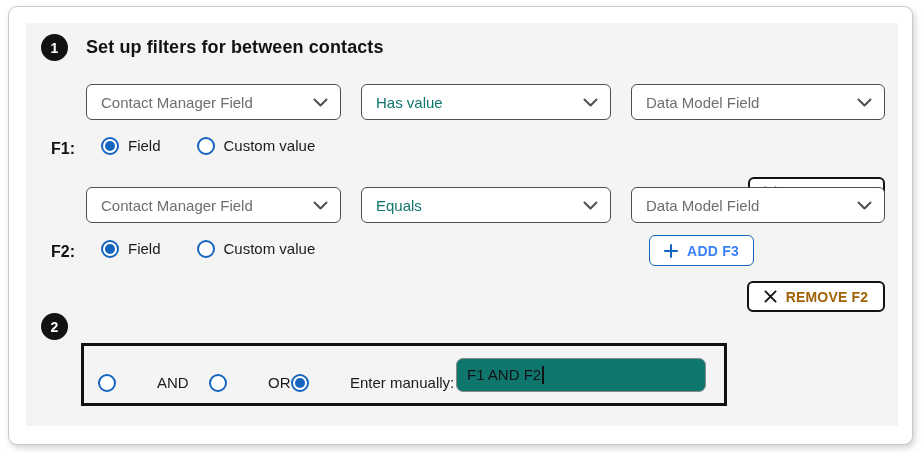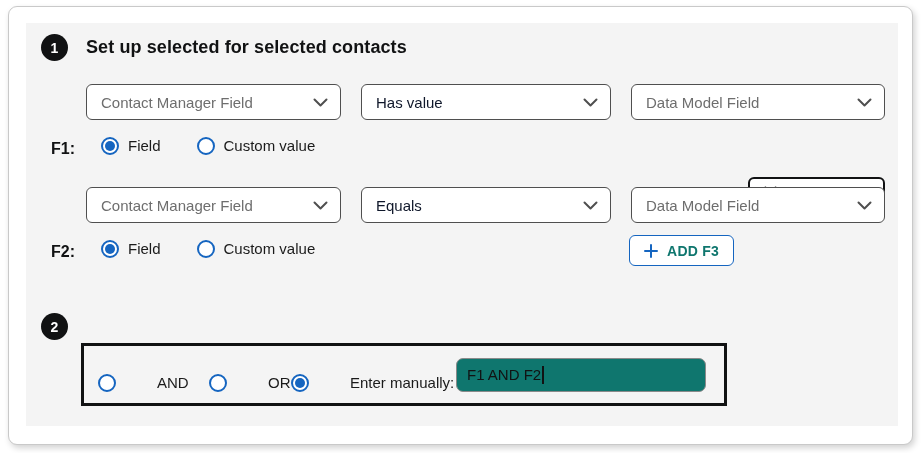--- a/index.html
+++ b/index.html
@@ -29,41 +29,41 @@
     position:absolute; left:25px; width:32px; height:33px; line-height:33px;
     font-size:16px; font-weight:bold; color:#111213;margin-top:48px;
   }
 
   .dropdown {
     position:absolute; height:36px; background:#ffffff;
     border:1.5px solid #4f4f4f; border-radius:6px;
     display:flex; align-items:center; justify-content:space-between;
     padding:0 12px 0 14px; cursor:pointer;gap:25px;
   }
-  .dd-value { font-size:15px; color:#0f172a; white-space:nowrap; overflow:hidden; }
+  .dd-value { font-size:15px; color:#0f766e; white-space:nowrap; overflow:hidden; }
   .dd-value.placeholder { color:#6e6e6e; }
   .chevron { display:flex; align-items:center; }
 
   .radio-row { position:absolute; display:flex; align-items:center; height:19px; }
   .radio-pair { display:flex; align-items:center; cursor:pointer;margin-top:8px; }
   .radio {
     width:18px; height:18px; border-radius:50%; border:2px solid #1565C0;
     background:#ffffff; flex:0 0 auto;
   }
   .radio.selected { display:flex; align-items:center; justify-content:center; }
   .radio.selected::after { content:''; width:10px; height:10px; border-radius:50%; background:#1565C0; }
   .radio-label { font-size:15px; color:#1a1a1a; margin-left:9px; white-space:nowrap; }
 
   .btn {
     position:absolute; background:#ffffff; border-radius:6px;
     display:flex; align-items:center; justify-content:center; gap:9px;
     font-size:14px; font-weight:bold; letter-spacing:0.2px; cursor:pointer;
   }
   .btn-dark  { border:2px solid #111213; color:#a16207;margin-top:46px; }
-  .btn-blue  { border:1.5px solid #1565C0; color:#0f766e; }
+  .btn-blue  { border:1.5px solid #1565C0; color:#3b82f6;margin-left:20px; }
 
   .logic-box {
     position:absolute; left:55px; top:320px; width:646px; height:63px;
     border:3px solid #111213; background:#f4f4f4;
   }
   .logic-box .radio-pair { position:absolute; top:50%; transform:translateY(-50%);gap:32px; }
 
   .manual-input {
     position:absolute; left:372px; top:50%; transform:translateY(-50%);
     width:250px; height:34px; background:#0f766e;
@@ -72,21 +72,21 @@
   }
   .caret { display:inline-block; width:1.5px; height:18px; background:#111213; margin-left:1px; }
 </style>
 </head>
 <body>
 
 <div class="card">
   <div class="panel">
 
     <div class="step-badge" style="left:15px;top:11px">1</div>
-    <div class="section-title" style="top:11px">Set up selected for selected contacts</div>
+    <div class="section-title" style="top:11px">Set up filters for between contacts</div>
 
     <div class="f-label" style="top:61px">F1:</div>
 
     <div class="dropdown" style="left:60px;top:61px;width:255px">
       <span class="dd-value placeholder">Contact Manager Field</span>
       <span class="chevron">
         <svg width="15" height="9" viewBox="0 0 15 9">
             <path d="M1.5 1.5l6 6 6-6" fill="none" stroke="#4f4f4f" stroke-width="2" stroke-linecap="round" stroke-linejoin="round"></path>
           </svg>
       </span>
@@ -167,20 +167,28 @@
     </div>
 
     <div class="btn btn-blue" style="left:603px;top:212px;width:105px;height:31px">
       <span style="display:flex">
         <svg width="14" height="14" viewBox="0 0 14 14">
             <path d="M7 1v12M1 7h12" stroke="#1565C0" stroke-width="2" stroke-linecap="round"></path>
           </svg>
       </span>
       <span>ADD F3</span>
     </div>
+    <div class="btn btn-dark" style="left:721px;top:212px;width:138px;height:31px">
+      <span style="display:flex">
+        <svg width="13" height="13" viewBox="0 0 14 14">
+            <path d="M1.5 1.5l11 11M12.5 1.5l-11 11" stroke="#111213" stroke-width="2" stroke-linecap="round"></path>
+          </svg>
+      </span>
+      <span>REMOVE F2</span>
+    </div>
 
     <div class="step-badge" style="left:15px;top:290px">2</div>
 
     <div class="logic-box">
       <span class="radio-pair" style="left:14px">
         <span class="radio"></span>
         <span class="radio-label">AND</span>
       </span>
       <span class="radio-pair" style="left:125px">
         <span class="radio"></span>

